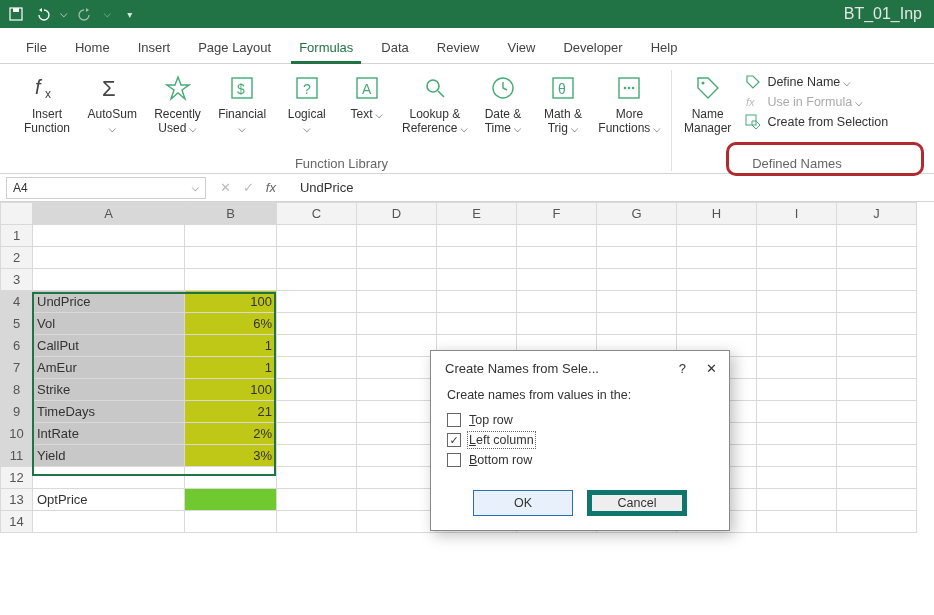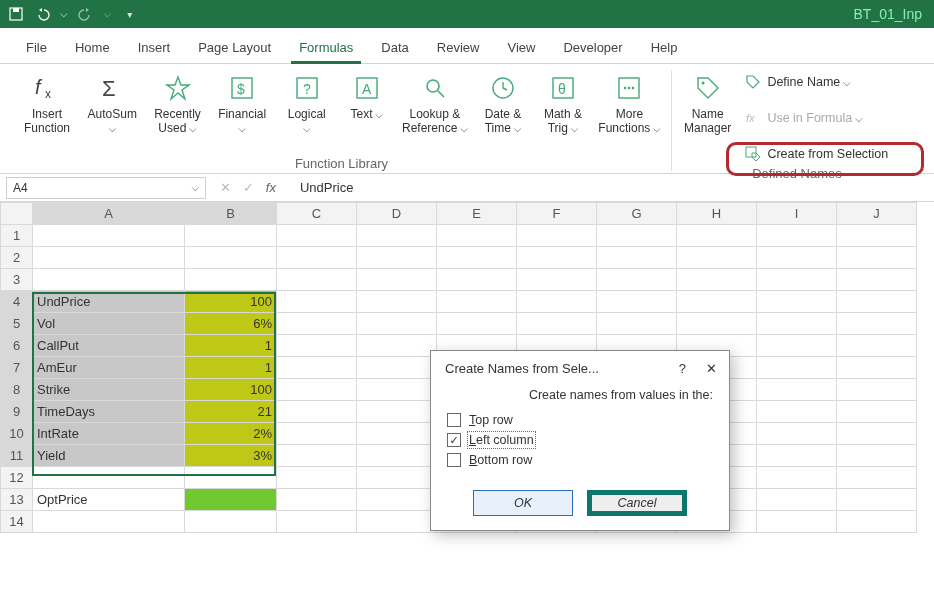--- a/index.html
+++ b/index.html
@@ -17,21 +17,21 @@
   .titlebar {
     height: 28px;
     background: #217346;
     display: flex;
     align-items: center;
     padding: 0 8px;
     color: #fff;
   }
   .qat { display: flex; gap: 10px; align-items: center; }
   .qat .ico { width: 16px; height: 16px; display:flex; align-items:center; justify-content:center; }
-  .titlebar-name { margin-left: auto; color:#86efac; font-size:14px; padding-right:4px;text-align:right; }
+  .titlebar-name { margin-left: auto; color:#e5e5e5; font-size:16px; padding-right:4px;text-align:right; }
 
   .ribbon-tabs {
     display: flex;
     gap: 0;
     padding: 6px 12px 0 12px;
     background: #fff;
     border-bottom: 1px solid #d4d4d4;
   }
   .ribbon-tab {
     padding: 6px 14px 8px 14px;
@@ -71,21 +71,21 @@
   .group-label {
     text-align:center; color:#666; font-size:13px; padding-top:2px;
   }
   .vbtn {
     display:flex; flex-direction:column; align-items:center; justify-content:flex-start;
     padding: 2px 4px; cursor:pointer; min-width:54px; text-align:center; line-height:1.15;
     font-size:12px; color:#333;
   }
   .vbtn .bigico { width:32px; height:32px; margin-bottom:4px; display:flex; align-items:center; justify-content:center; }
   .vbtn .dd::after { content:" ⌵"; color:#666; font-size:10px; }
-  .small-stack { display:flex; flex-direction:column; gap:16px; }
+  .small-stack { display:flex; flex-direction:column; gap:0; }
   .hbtn {
     display:flex; align-items:center; gap:6px; font-size:12.5px; padding:2px 4px; cursor:pointer;
     color:#333;
   }
   .hbtn.disabled { color:#aaa; }
   .hbtn .smico { width:16px; height:16px; display:flex; align-items:center; justify-content:center; }
   .hbtn .dd::after { content:" ⌵"; color:#666; font-size:10px; }
 
   .highlight-ring {
     position:absolute;
@@ -153,30 +153,30 @@
     box-shadow: 4px 4px 14px rgba(0,0,0,.25);
     font-size:12.5px;
   }
   .dialog-title {
     display:flex; align-items:center; justify-content:space-between;
     padding:10px 12px 8px 14px;
     font-size:13px;
   }
   .dialog-title .right { display:flex; gap:20px; align-items:center; color:#333; }
   .dialog-body { padding: 4px 16px 10px 16px; }
-  .dialog-body .lead { margin-bottom:8px;text-align:right; }
+  .dialog-body .lead { margin-bottom:8px; }
   .chk { display:flex; gap:8px; padding:3px 0; }
   .chk .box {
     width:14px; height:14px; border:1px solid #666; display:flex; align-items:center; justify-content:center;
     font-size:11px; line-height:1;
   }
   .chk .lbl .ul { text-decoration: underline; }
   .chk.selected .lbl { outline:1px dotted #666; outline-offset:1px; }
   .dialog-buttons {
-    display:flex; gap:14px; justify-content:center; padding:10px 14px 14px 14px;font-style:italic;
+    display:flex; gap:14px; justify-content:center; padding:10px 14px 14px 14px;
   }
   .dlg-btn {
     width:100px; height:26px; border:5px solid #0f766e; background:#eee;
     display:flex; align-items:center; justify-content:center; cursor:pointer;
   }
   .dlg-btn.primary { border:1.5px solid #2a6fb5; background:#e8f0fb; }
 </style>
 </head>
 <body>
 

